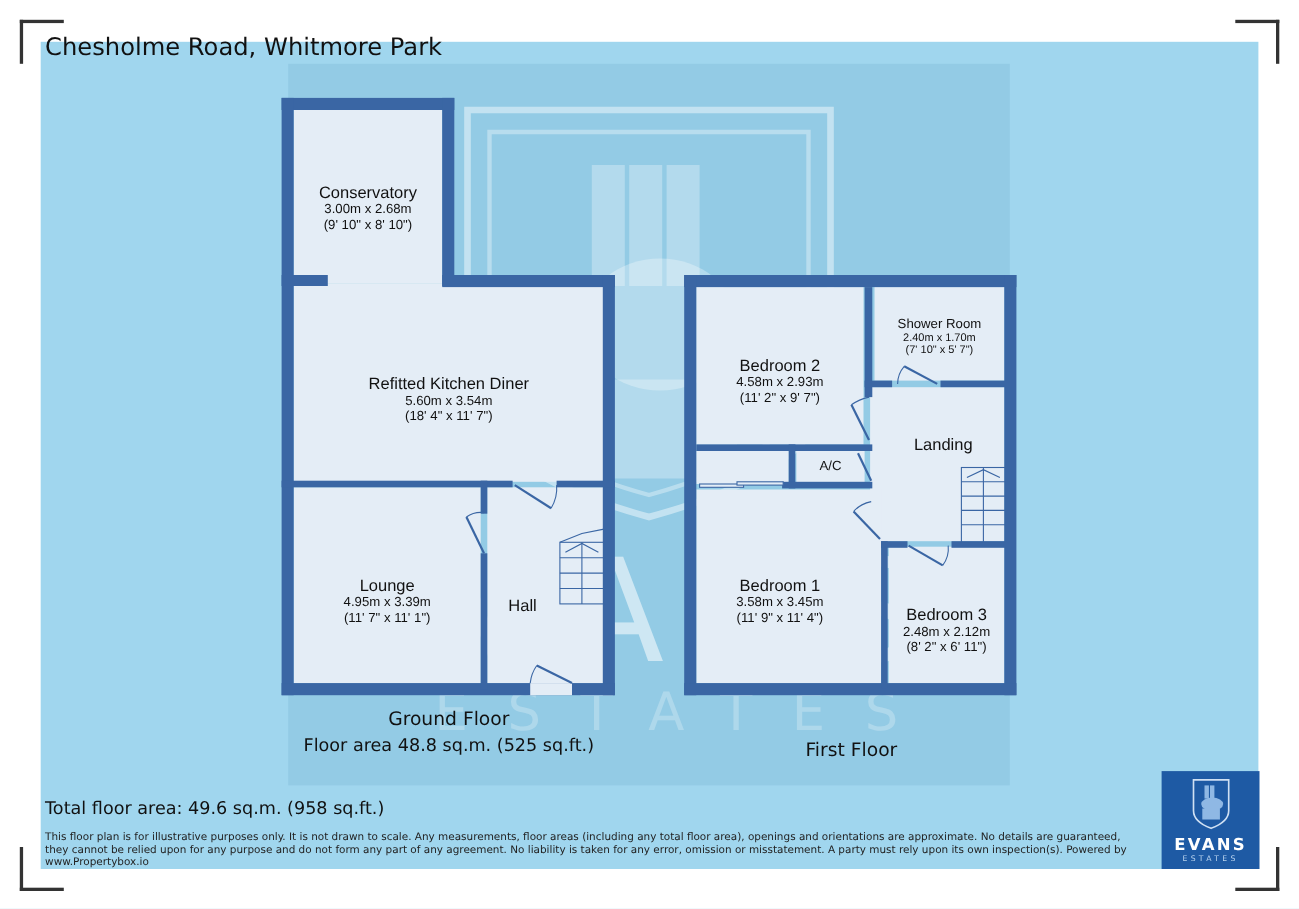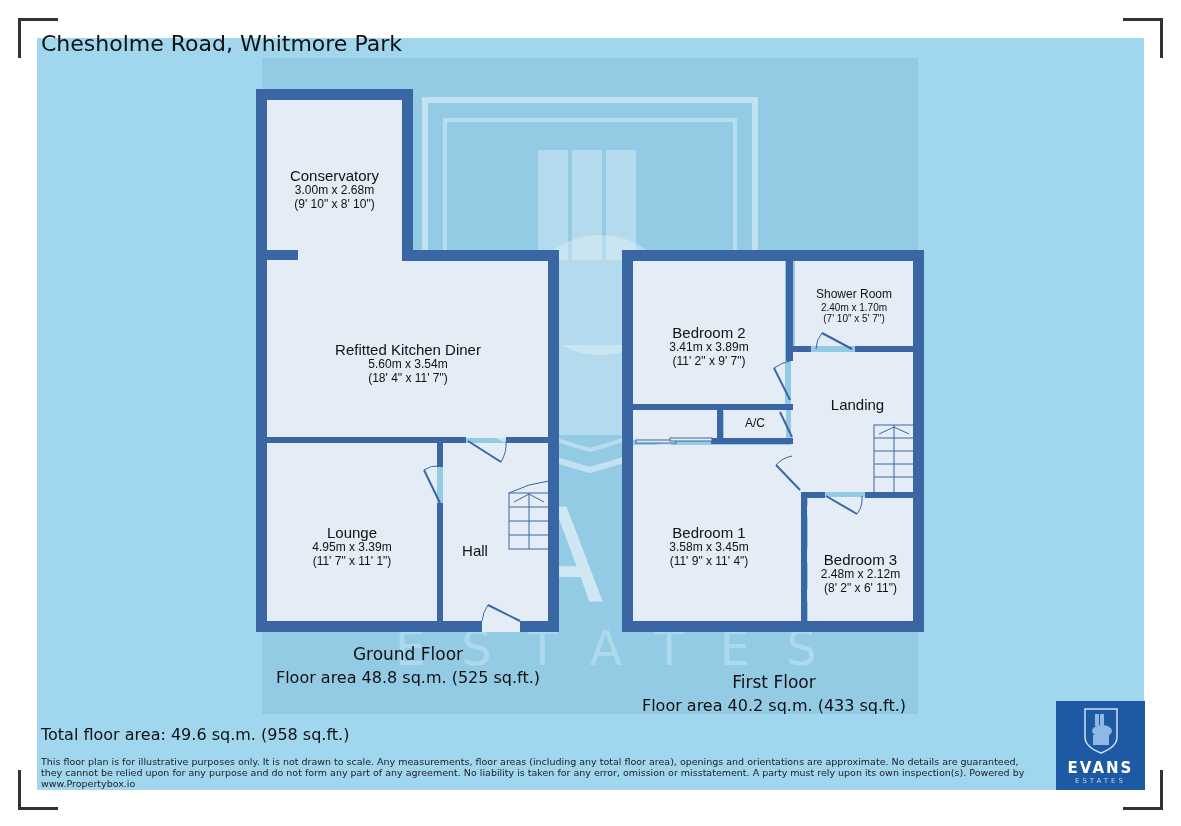--- a/index.html
+++ b/index.html
@@ -181,21 +181,21 @@
         <line x1="1" y1="27" x2="41" y2="27"></line>
         <line x1="1" y1="40" x2="41" y2="40"></line>
         <line x1="1" y1="53" x2="41" y2="53"></line>
       <line x1="21" y1="1" x2="21" y2="69"></line>
       <polyline points="6,10 21,3 36,10"></polyline>
     </g>
   </svg>
 
   <div class="rlabel" style="left:633px;top:324px;width:152px;">
     <div class="n">Bedroom 2</div>
-    <div class="d">3.41m x 3.89m</div>
+    <div class="d">4.58m x 2.93m</div>
     <div class="d">(11' 2" x 9' 7")</div>
   </div>
   <div class="rlabel small" style="left:795px;top:288px;width:118px;">
     <div class="n">Shower Room</div>
     <div class="d">2.40m x 1.70m</div>
     <div class="d">(7' 10" x 5' 7")</div>
   </div>
   <div class="rlabel" style="left:805px;top:396px;width:105px;">
     <div class="n">Landing</div>
   </div>
@@ -208,21 +208,20 @@
     <div class="d">(11' 9" x 11' 4")</div>
   </div>
   <div class="rlabel" style="left:808px;top:551px;width:105px;">
     <div class="n">Bedroom 3</div>
     <div class="d">2.48m x 2.12m</div>
     <div class="d">(8' 2" x 6' 11")</div>
   </div>
 
   <div class="floor-title" style="left:624px;top:672px;width:300px;text-align:center;">
     <div class="t">First Floor</div>
-    <div class="a">Floor area 40.2 sq.m. (433 sq.ft.)</div>
   </div>
 </div>
 
 <div class="total">Total floor area: 49.6 sq.m. (958 sq.ft.)</div>
 <div class="disclaimer">This floor plan is for illustrative purposes only. It is not drawn to scale. Any measurements, floor areas (including any total floor area), openings and orientations are approximate. No details are guaranteed, they cannot be relied upon for any purpose and do not form any part of any agreement. No liability is taken for any error, omission or misstatement. A party must rely upon its own inspection(s). Powered by www.Propertybox.io</div>
 
 <div class="logo">
   <svg style="left:27px;top:6px" width="36" height="48" viewBox="0 0 36 48">
     <path d="M2 2 H34 V30 Q34 40 18 46 Q2 40 2 30 Z" fill="none" stroke="#cfe0f3" stroke-width="1.5"></path>
     <g fill="#8fb8e4">

